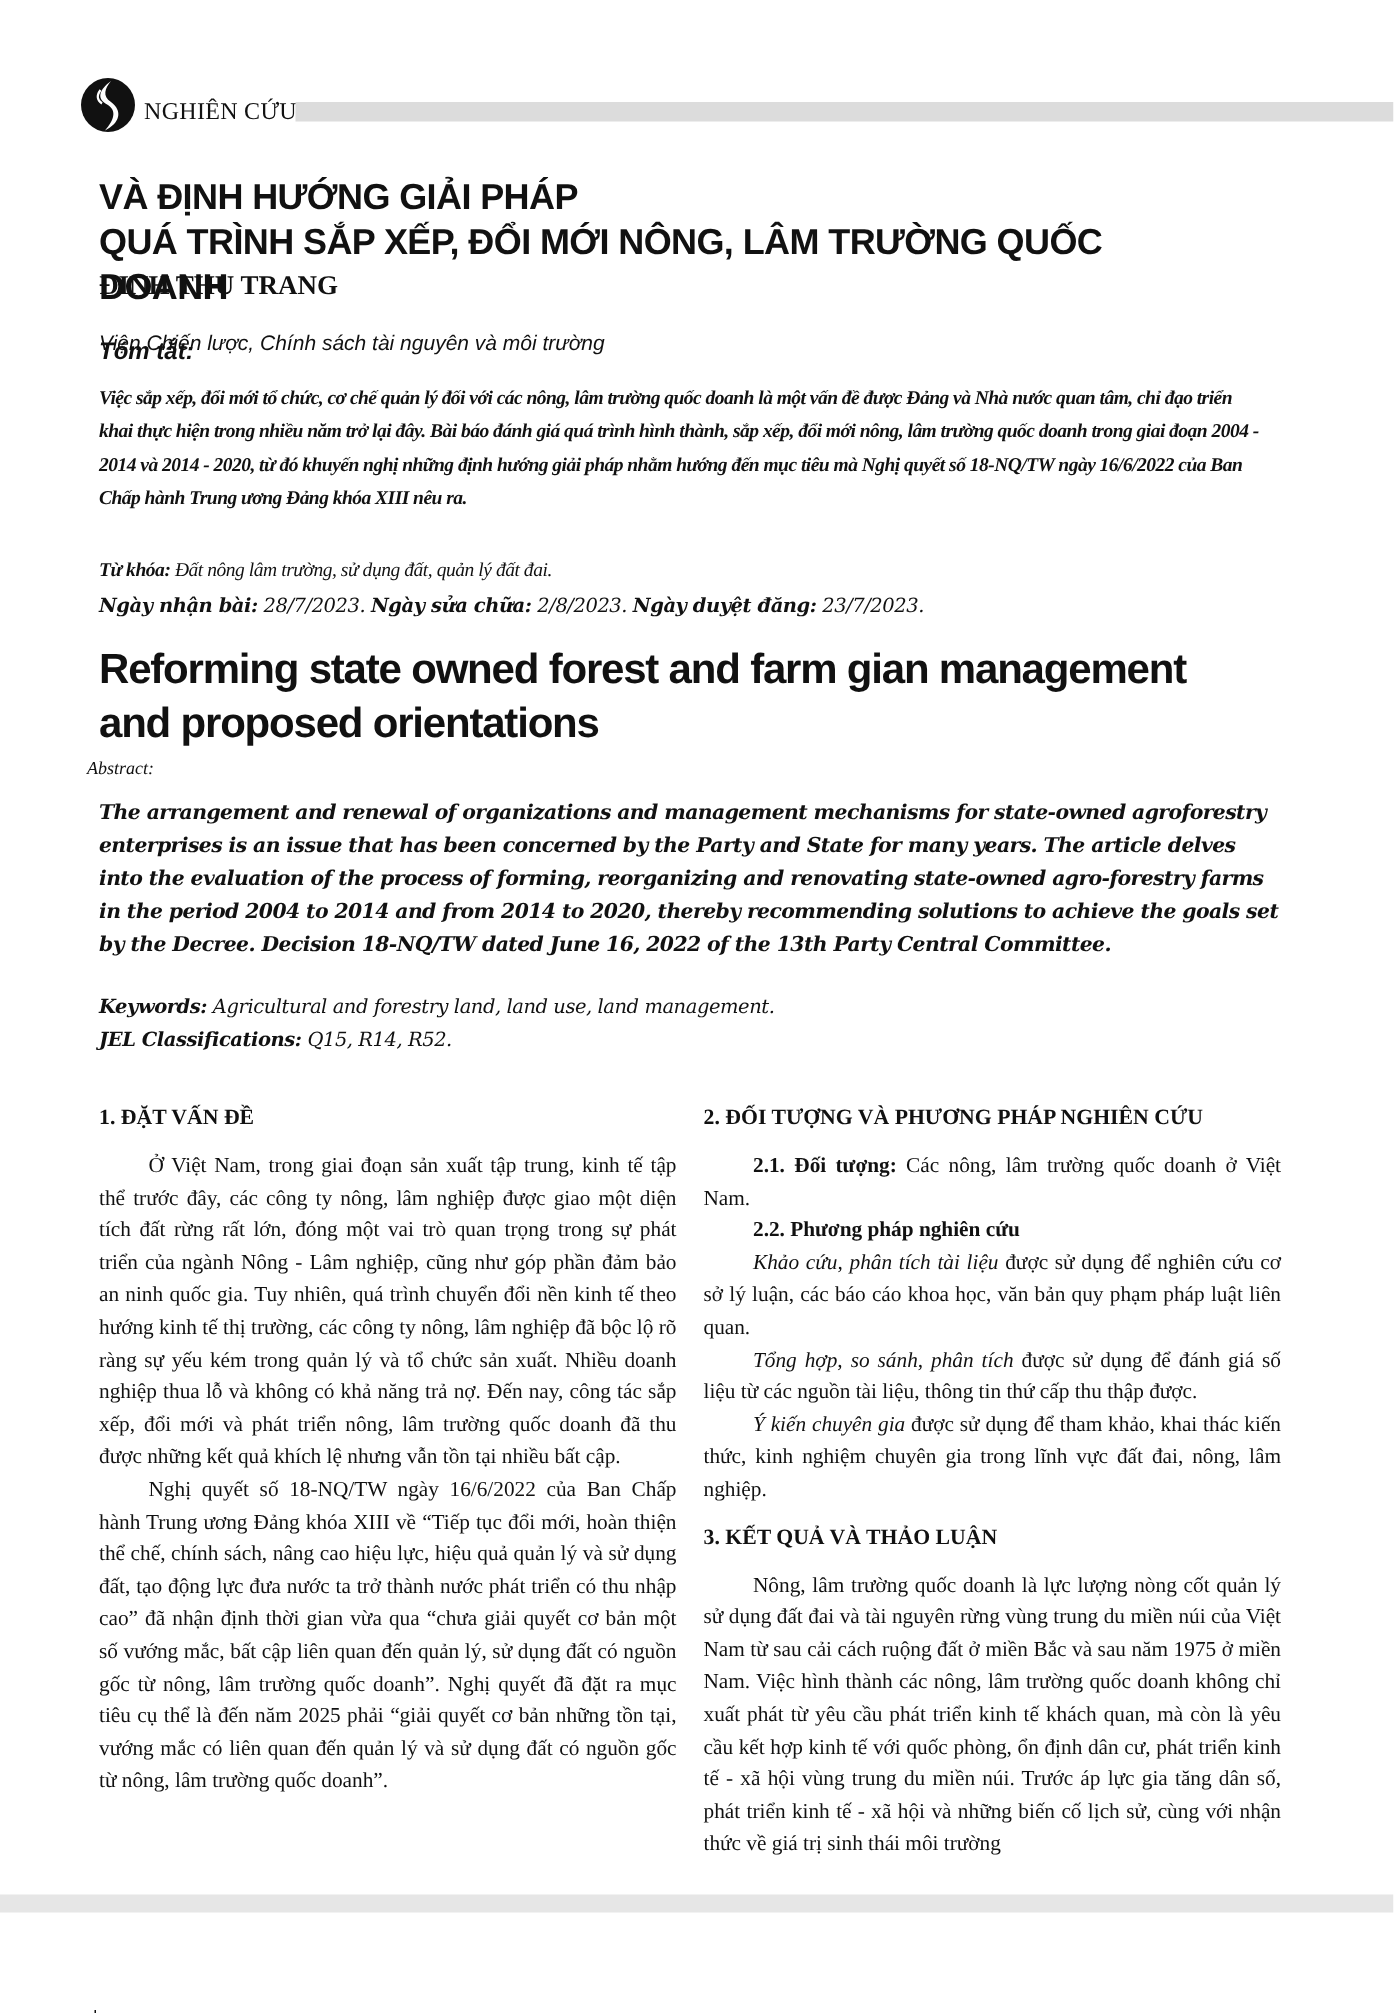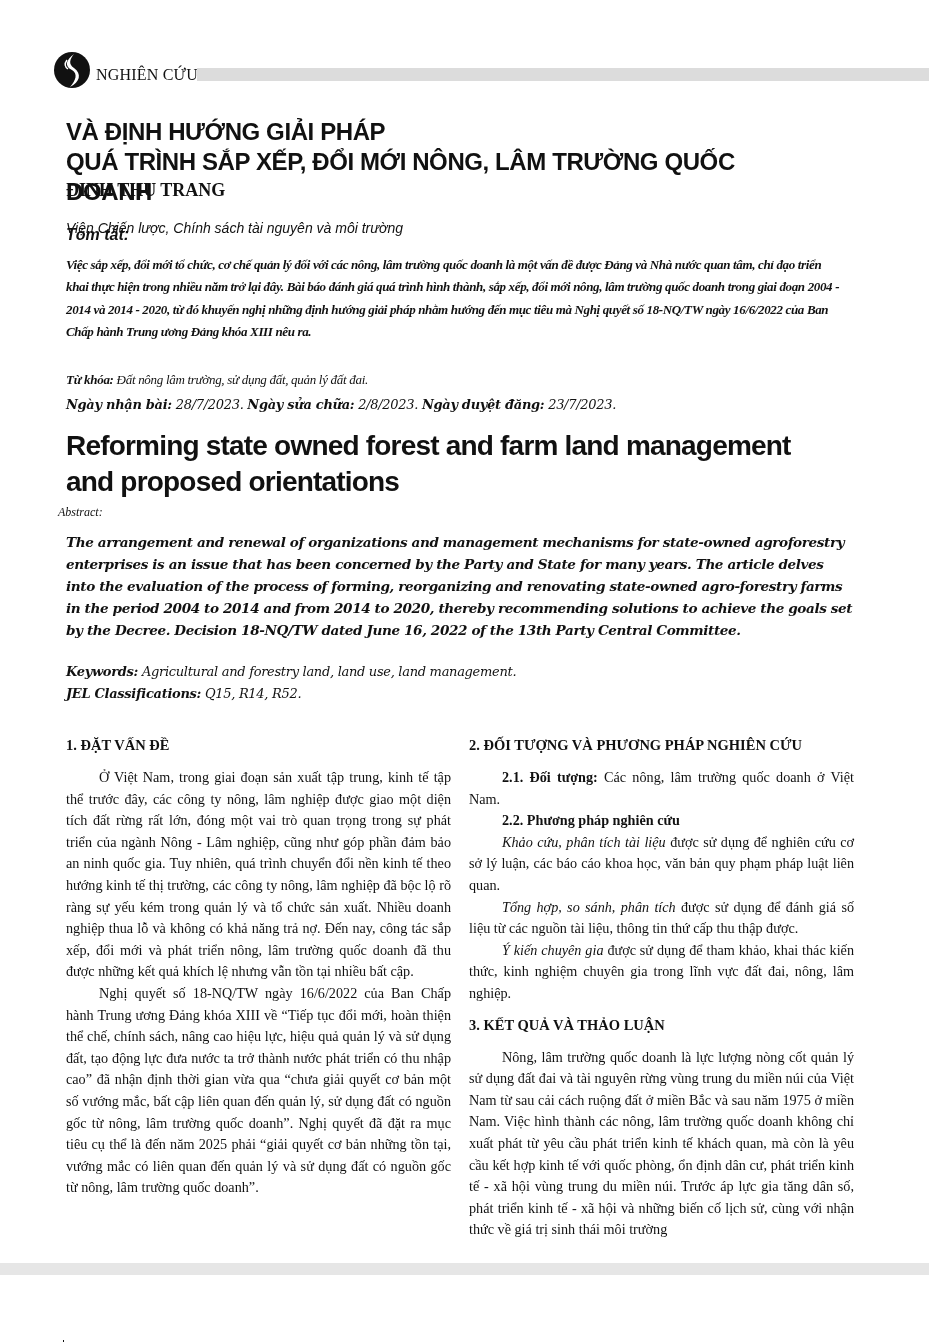--- a/index.html
+++ b/index.html
@@ -72,21 +72,21 @@
 <div class="dates-vn">
   <b>Ngày nhận bài:</b>
   <span>28/7/2023.</span>
   <b>Ngày sửa chữa:</b>
   <span>2/8/2023.</span>
   <b>Ngày duyệt đăng:</b>
   <span>23/7/2023.</span>
 </div>
 
 <div class="title-en">
-  <div>Reforming state owned forest and farm land management</div>
+  <div>Reforming state owned forest and farm gian management</div>
   <div>and proposed orientations</div>
 </div>
 <div class="abstract-label">Abstract:</div>
 <div class="abstract-text">The arrangement and renewal of organizations and management mechanisms for state-owned agroforestry enterprises is an issue that has been concerned by the Party and State for many years. The article delves into the evaluation of the process of forming, reorganizing and renovating state-owned agro-forestry farms in the period 2004 to 2014 and from 2014 to 2020, thereby recommending solutions to achieve the goals set by the Decree. Decision 18-NQ/TW dated June 16, 2022 of the 13th Party Central Committee.</div>
 <div class="kw-en">
   <b>Keywords:</b>
   <span>Agricultural and forestry land, land use, land management.</span>
 </div>
 <div class="jel-en">
   <b>JEL Classifications:</b>

